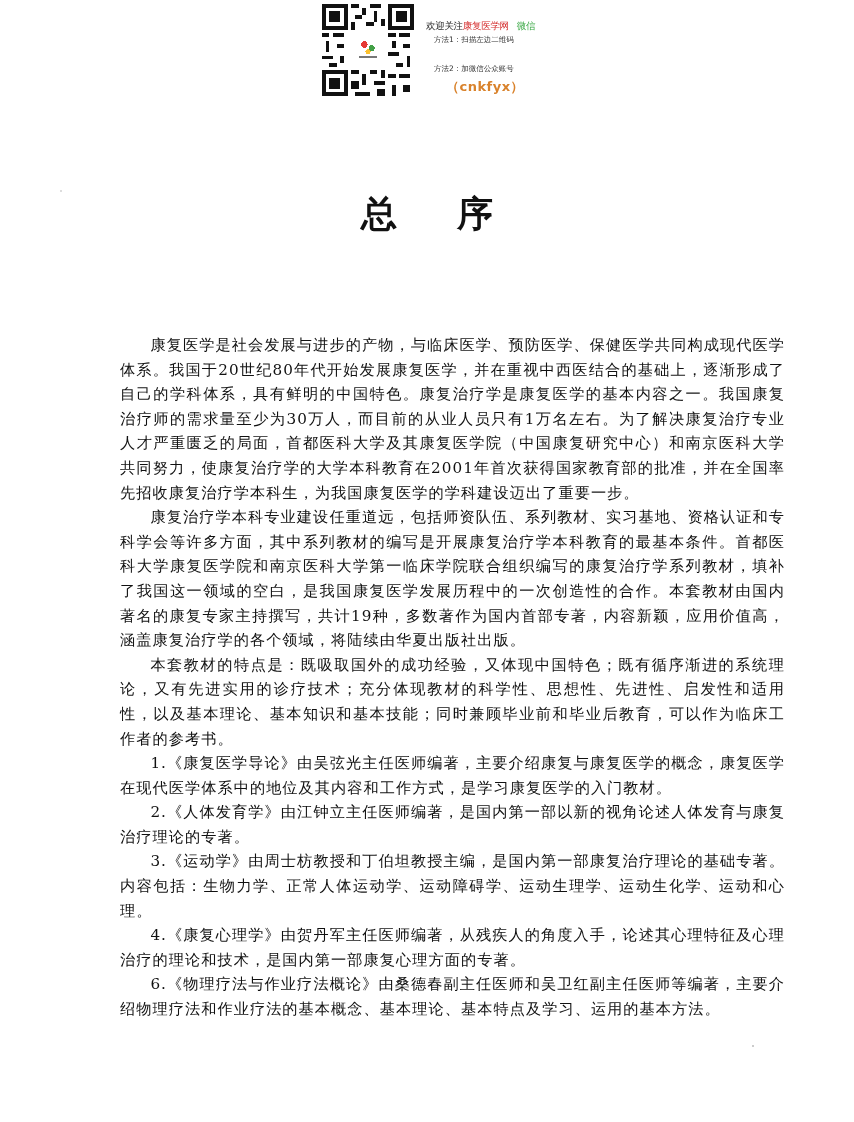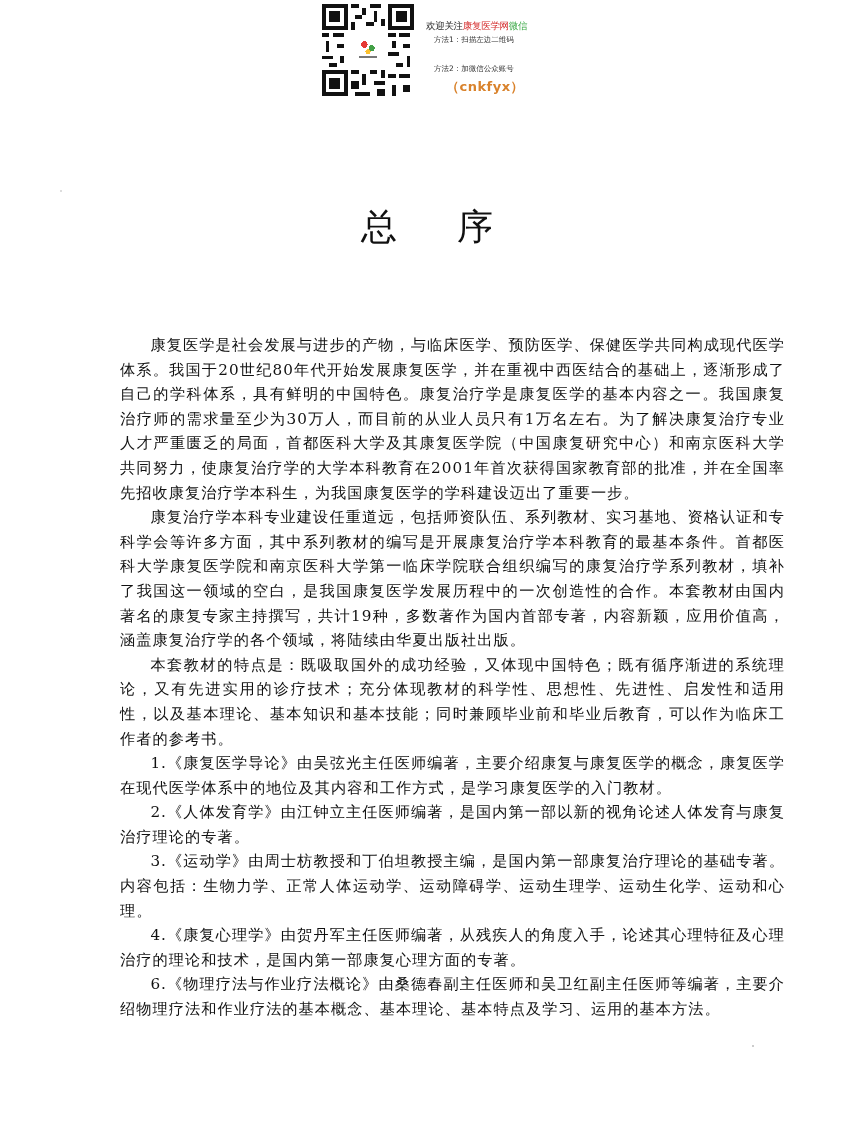--- a/index.html
+++ b/index.html
@@ -15,21 +15,21 @@
     position: absolute; left: 0; top: 0; width: 92px; height: 92px;
     background: #fff;
   }
   .qr svg { width: 92px; height: 92px; display: block; }
   .banner-text {
     position: absolute; left: 104px; top: 16px; width: 120px;
     font-family: "DejaVu Sans", "Liberation Sans", sans-serif;
   }
   .banner-line1 { font-size: 9.5px; color: #222; white-space: nowrap; letter-spacing: -0.3px; }
   .banner-line1 .brand { color: #d42a2a; }
-  .banner-line1 .wx { color: #3aa845; }
+  .banner-line1 .wx { color: #3aa845; padding-left: 8px; }
   .banner-method { font-size: 7.5px; color: #333; margin-left: 8px; margin-top: 2px; white-space: nowrap; }
   .banner-method + .banner-method { margin-top: 19px; }
   .banner-id { font-size: 13px; color: #d9822b; margin-left: 20px; margin-top: 4px; font-weight: bold; letter-spacing: 0.5px; }
 
   .title {
     position: absolute; left: 0; right: 0; top: 190px; text-align: center;
     font-size: 36px; letter-spacing: 0; color: #111;
   }
   .title span { display: inline-block; }
   .title .gap { width: 60px; }
@@ -105,21 +105,21 @@
   <div class="banner-text">
     <div class="banner-line1"><span>欢迎关注</span><span class="brand">康复医学网</span><span class="wx">微信</span></div>
     <div class="banner-method">方法1：扫描左边二维码</div>
     <div class="banner-method">方法2：加微信公众账号</div>
     <div class="banner-id">（cnkfyx）</div>
   </div>
 </div>
 
 <div class="mark2"></div>
 
-<h1 class="title" style="margin:13px;font-weight:normal;">
+<h1 class="title" style="margin:0;font-weight:bold;">
   <span>总</span><span class="gap"></span><span>序</span>
 </h1>
 
 <div class="content">
   <p>康复医学是社会发展与进步的产物，与临床医学、预防医学、保健医学共同构成现代医学体系。我国于20世纪80年代开始发展康复医学，并在重视中西医结合的基础上，逐渐形成了自己的学科体系，具有鲜明的中国特色。康复治疗学是康复医学的基本内容之一。我国康复治疗师的需求量至少为30万人，而目前的从业人员只有1万名左右。为了解决康复治疗专业人才严重匮乏的局面，首都医科大学及其康复医学院（中国康复研究中心）和南京医科大学共同努力，使康复治疗学的大学本科教育在2001年首次获得国家教育部的批准，并在全国率先招收康复治疗学本科生，为我国康复医学的学科建设迈出了重要一步。</p>
   <p>康复治疗学本科专业建设任重道远，包括师资队伍、系列教材、实习基地、资格认证和专科学会等许多方面，其中系列教材的编写是开展康复治疗学本科教育的最基本条件。首都医科大学康复医学院和南京医科大学第一临床学院联合组织编写的康复治疗学系列教材，填补了我国这一领域的空白，是我国康复医学发展历程中的一次创造性的合作。本套教材由国内著名的康复专家主持撰写，共计19种，多数著作为国内首部专著，内容新颖，应用价值高，涵盖康复治疗学的各个领域，将陆续由华夏出版社出版。</p>
   <p>本套教材的特点是：既吸取国外的成功经验，又体现中国特色；既有循序渐进的系统理论，又有先进实用的诊疗技术；充分体现教材的科学性、思想性、先进性、启发性和适用性，以及基本理论、基本知识和基本技能；同时兼顾毕业前和毕业后教育，可以作为临床工作者的参考书。</p>
   <p>1.《康复医学导论》由吴弦光主任医师编著，主要介绍康复与康复医学的概念，康复医学在现代医学体系中的地位及其内容和工作方式，是学习康复医学的入门教材。</p>
   <p>2.《人体发育学》由江钟立主任医师编著，是国内第一部以新的视角论述人体发育与康复治疗理论的专著。</p>
   <p>3.《运动学》由周士枋教授和丁伯坦教授主编，是国内第一部康复治疗理论的基础专著。内容包括：生物力学、正常人体运动学、运动障碍学、运动生理学、运动生化学、运动和心理。</p>

